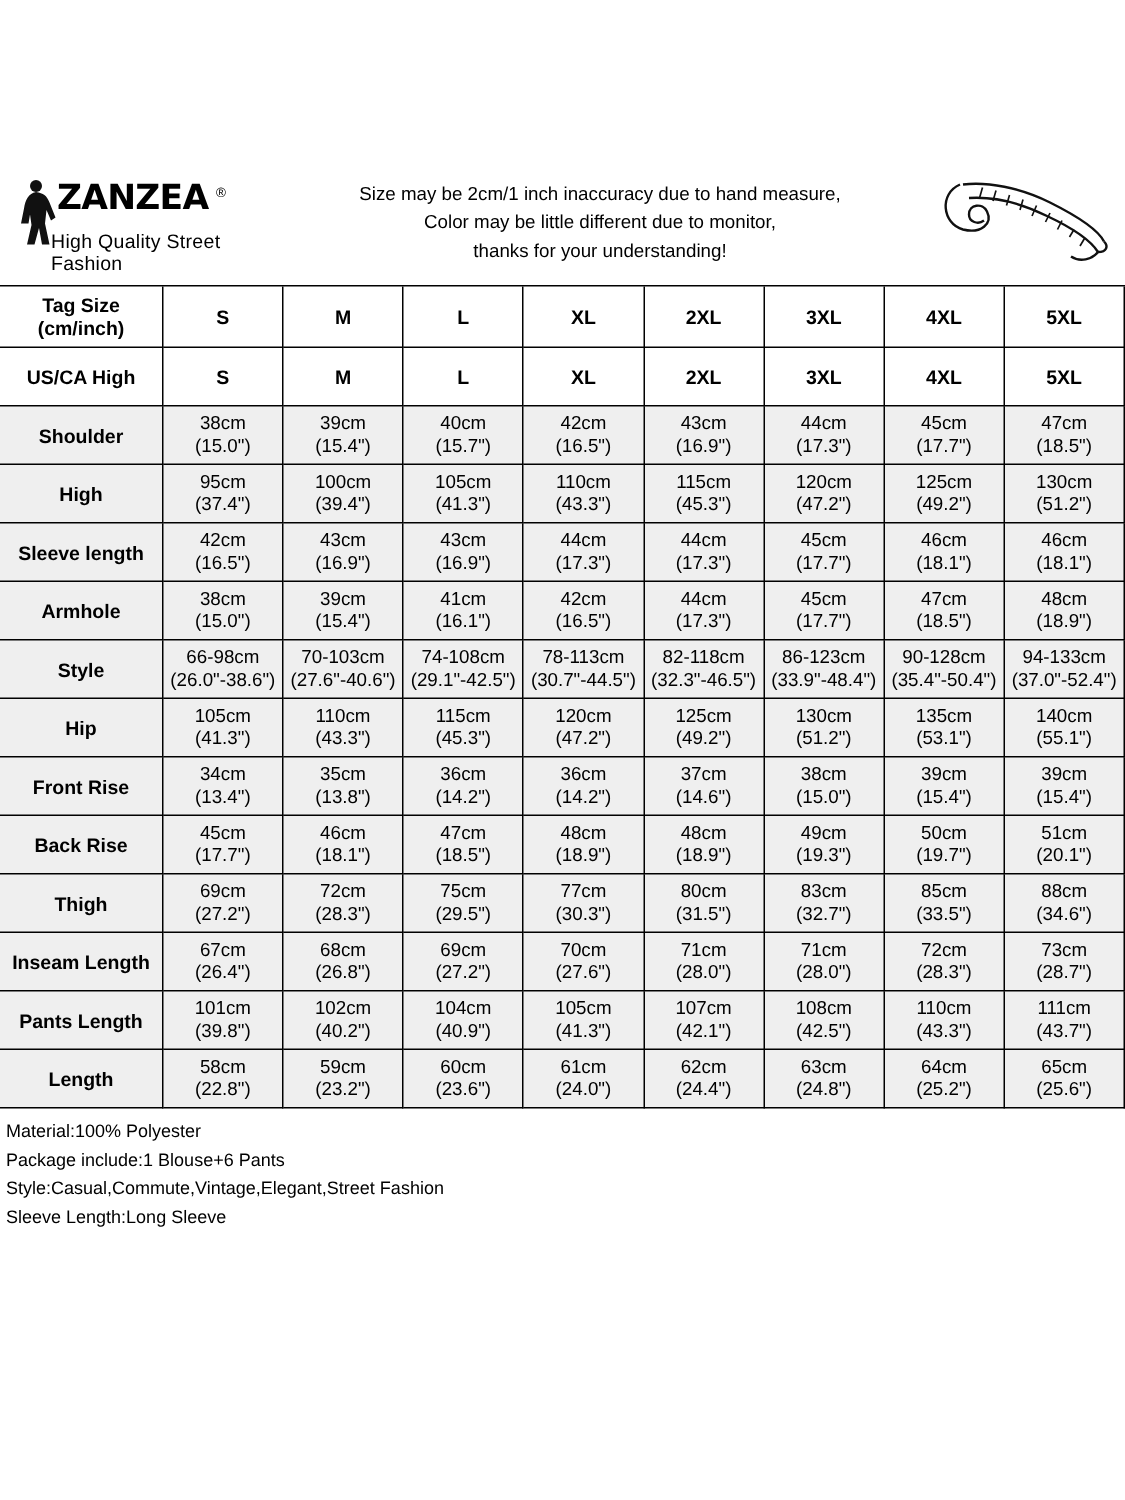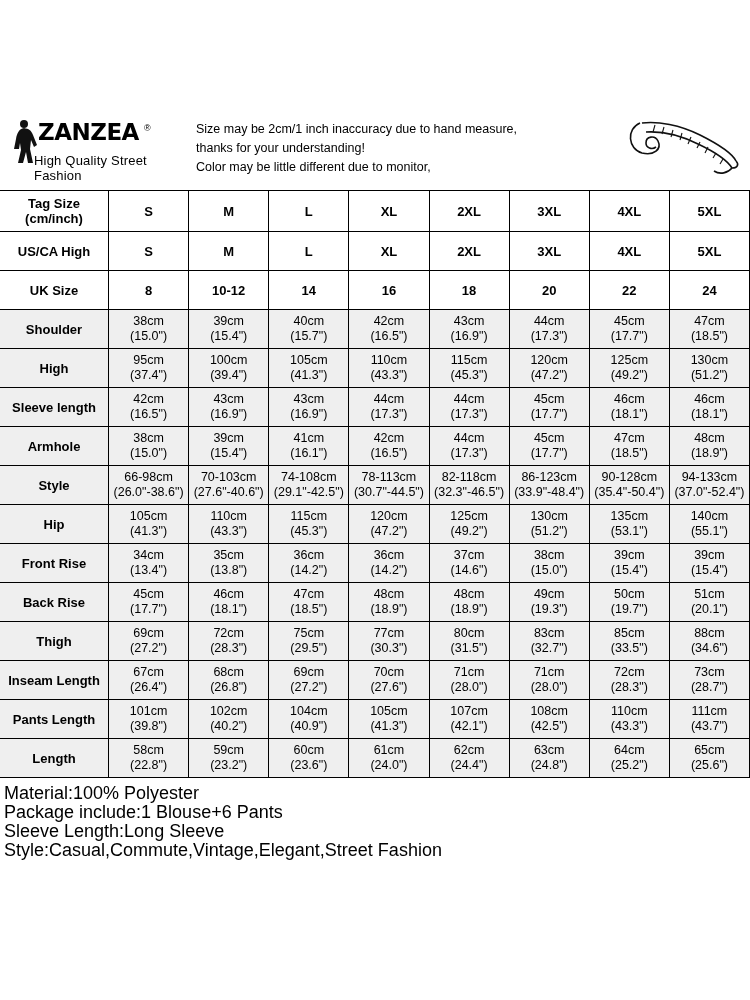--- a/index.html
+++ b/index.html
@@ -64,21 +64,21 @@
     left: 26px;
     top: 36px;
     font-size: 13px;
     letter-spacing: 0.2px;
   }
   .header-note {
     position: absolute;
     left: 196px;
     top: 7px;
     width: 408px;
-    text-align: left;
+    text-align: center;
     font-size: 12.5px;
     line-height: 19px;
   }
   .tape {
     position: absolute;
     right: 10px;
     top: 2px;
     width: 118px;
     height: 68px;
   }
@@ -130,21 +130,21 @@
     background: #efefef;
   }
 
   
   .notes {
     width: 750px;
     padding: 6px 4px 0 4px;
     box-sizing: border-box;
   }
   .notes div {
-    font-size: 18px;
+    font-size: 12px;
     line-height: 19px;
   }
 </style>
 </head>
 <body>
 
 <div class="sheet">
 
   <div class="header">
     <div class="brand">
@@ -152,22 +152,22 @@
         <circle cx="12" cy="5" r="4" fill="#111"></circle>
         <path d="M12 9 C7 10 5 14 4 20 L2 30 L7 30 L8 24 L9 31 L6 44 L11 44 L14 33 L16 44 L21 44 L18 30 L19 21 L22 28 L25 26 L21 16 C19 11 17 10 12 9 Z" fill="#111"></path>
       </svg>
       <div class="brand-name">ZANZEA</div>
       <div class="brand-reg">®</div>
       <div class="brand-tag">High Quality Street Fashion</div>
     </div>
 
     <div class="header-note">
       <div>Size may be 2cm/1 inch inaccuracy due to hand measure,</div>
+      <div>Color may be little different due to monitor,</div>
       <div>thanks for your understanding!</div>
-      <div>Color may be little different due to monitor,</div>
     </div>
 
     <svg class="tape" viewBox="0 0 118 68">
       <g fill="none" stroke="#111" stroke-width="1.6">
         <path d="M18 8 C4 14 6 34 20 38 C32 41 40 34 36 26 C33 20 24 21 24 28 C24 33 30 35 34 32"></path>
         <path d="M20 8 C36 6 58 10 78 20 C96 29 110 38 114 46"></path>
         <path d="M24 17 C40 16 58 20 76 29 C93 37 105 45 110 53"></path>
         <path d="M110 53 C106 58 98 60 92 56"></path>
         <path d="M114 46 C117 49 116 53 110 53"></path>
       </g>
@@ -207,31 +207,20 @@
         <td class="hcell">S</td>
         <td class="hcell">M</td>
         <td class="hcell">L</td>
         <td class="hcell">XL</td>
         <td class="hcell">2XL</td>
         <td class="hcell">3XL</td>
         <td class="hcell">4XL</td>
         <td class="hcell">5XL</td>
       </tr>
 
-      <tr>
-        <td class="rowhead">UK Size</td>
-        <td class="hcell">8</td>
-        <td class="hcell">10-12</td>
-        <td class="hcell">14</td>
-        <td class="hcell">16</td>
-        <td class="hcell">18</td>
-        <td class="hcell">20</td>
-        <td class="hcell">22</td>
-        <td class="hcell">24</td>
-      </tr>
 
 
       <tr class="shade">
         <td class="rowhead">Shoulder</td>
         <td>
             <span class="cm">38cm</span>
             <span class="inch">(15.0")</span>
           </td>
         <td>
             <span class="cm">39cm</span>
@@ -657,17 +646,17 @@
             <span class="cm">65cm</span>
             <span class="inch">(25.6")</span>
           </td>
       </tr>
     </tbody>
   </table>
 
   <div class="notes">
     <div>Material:100% Polyester</div>
     <div>Package include:1 Blouse+6 Pants</div>
+    <div>Style:Casual,Commute,Vintage,Elegant,Street Fashion</div>
     <div>Sleeve Length:Long Sleeve</div>
-    <div>Style:Casual,Commute,Vintage,Elegant,Street Fashion</div>
   </div>
 
 </div>
 
 </body></html>

